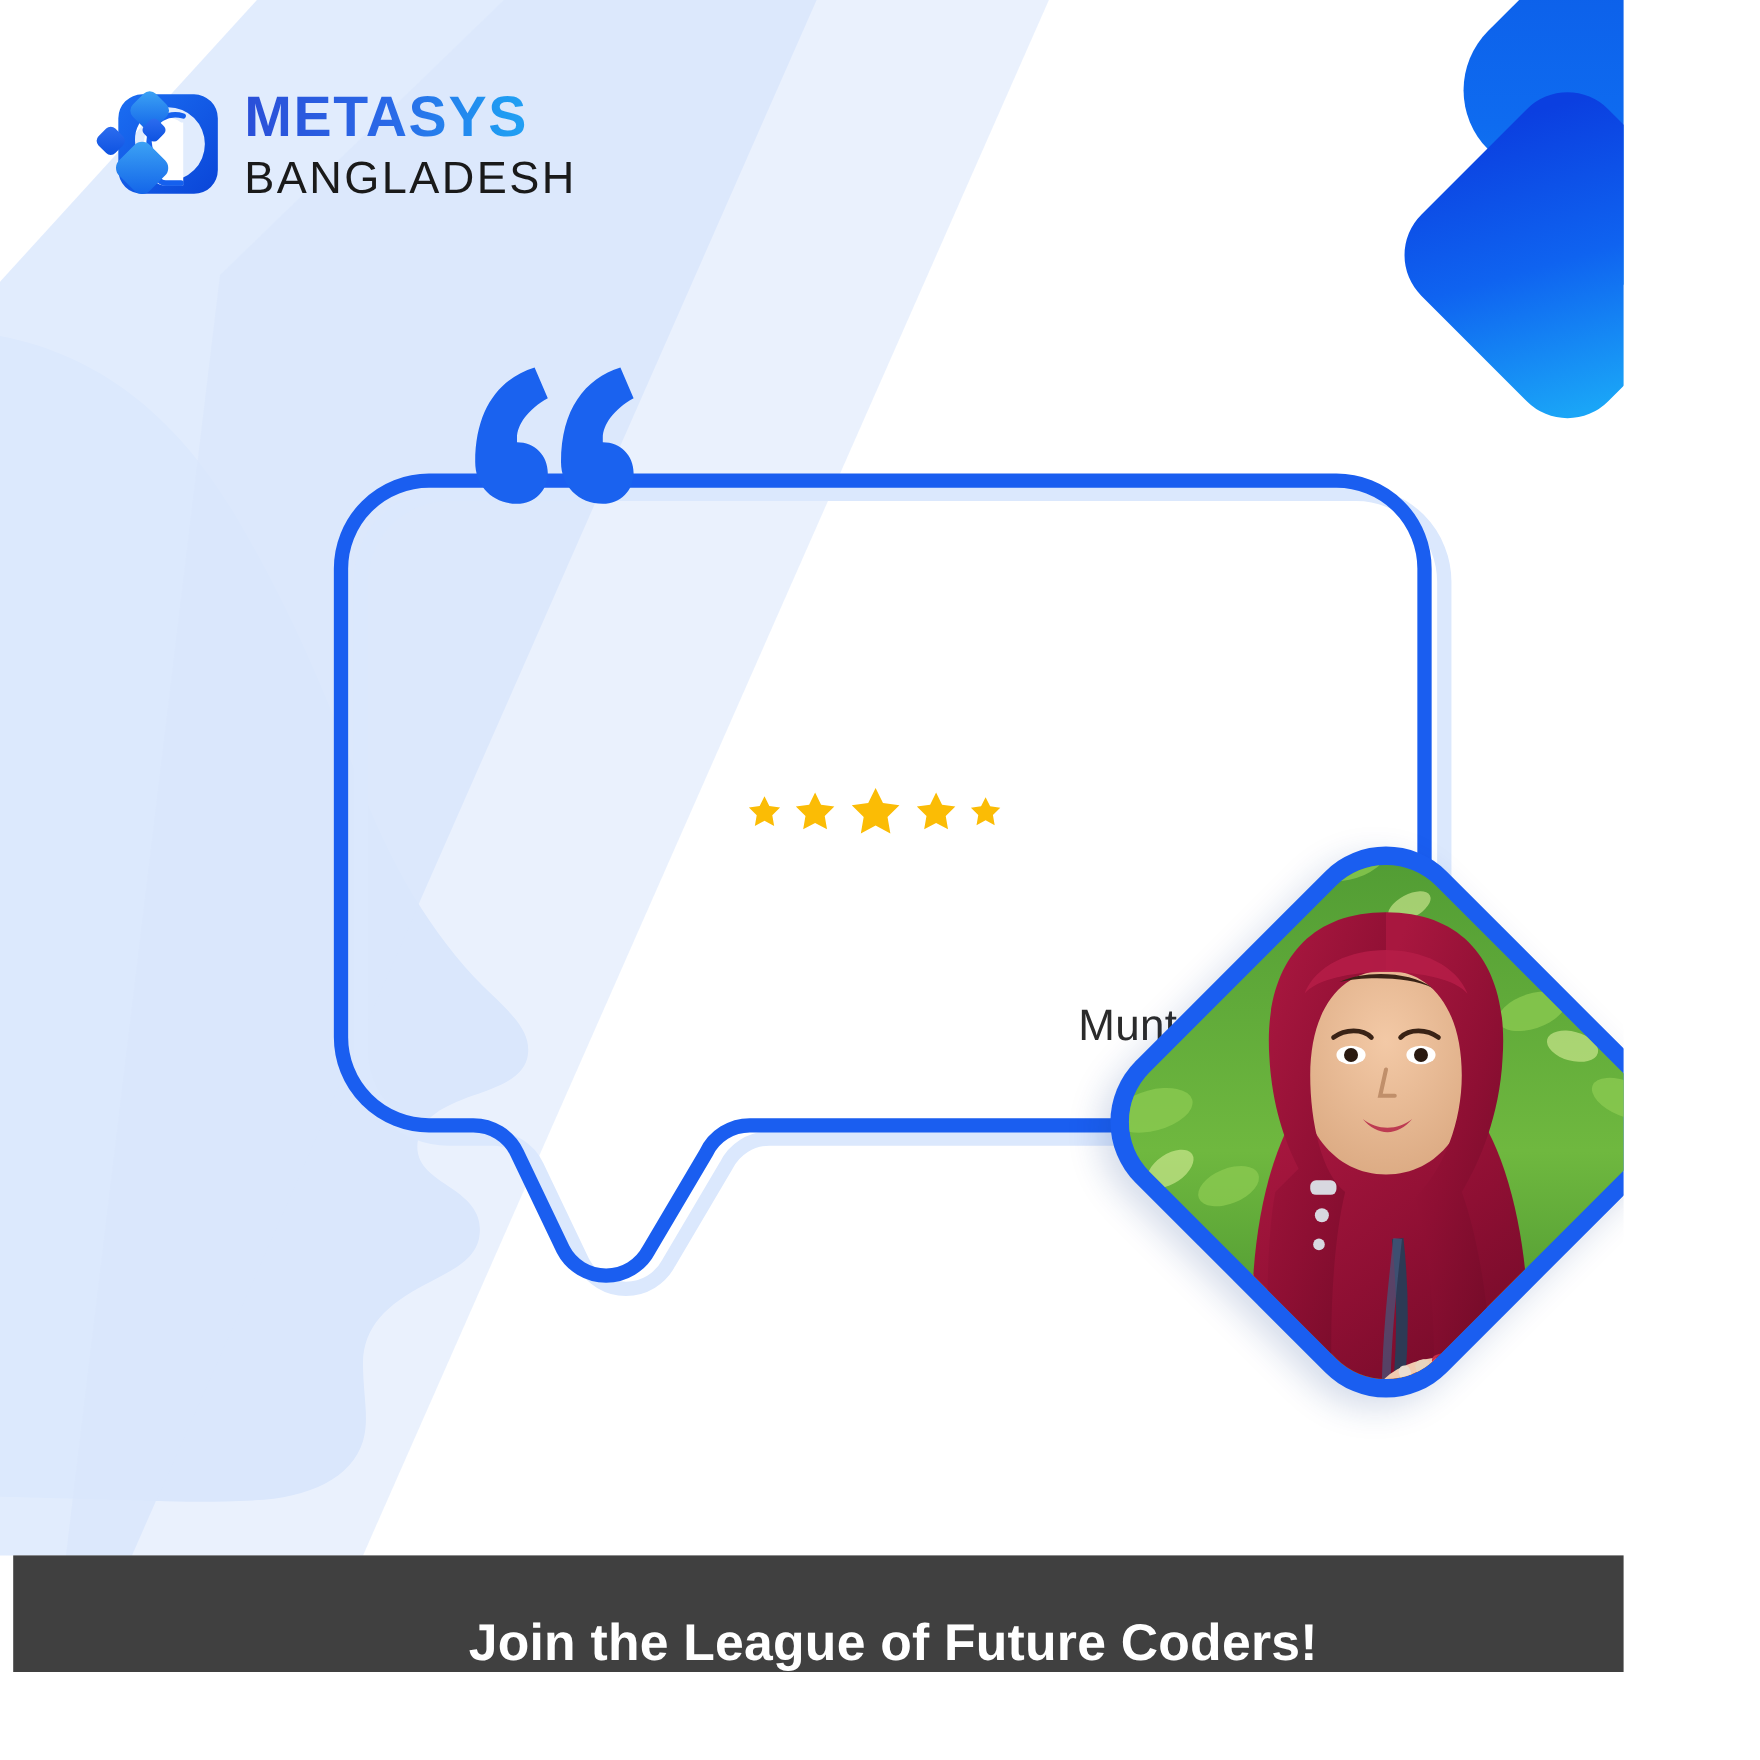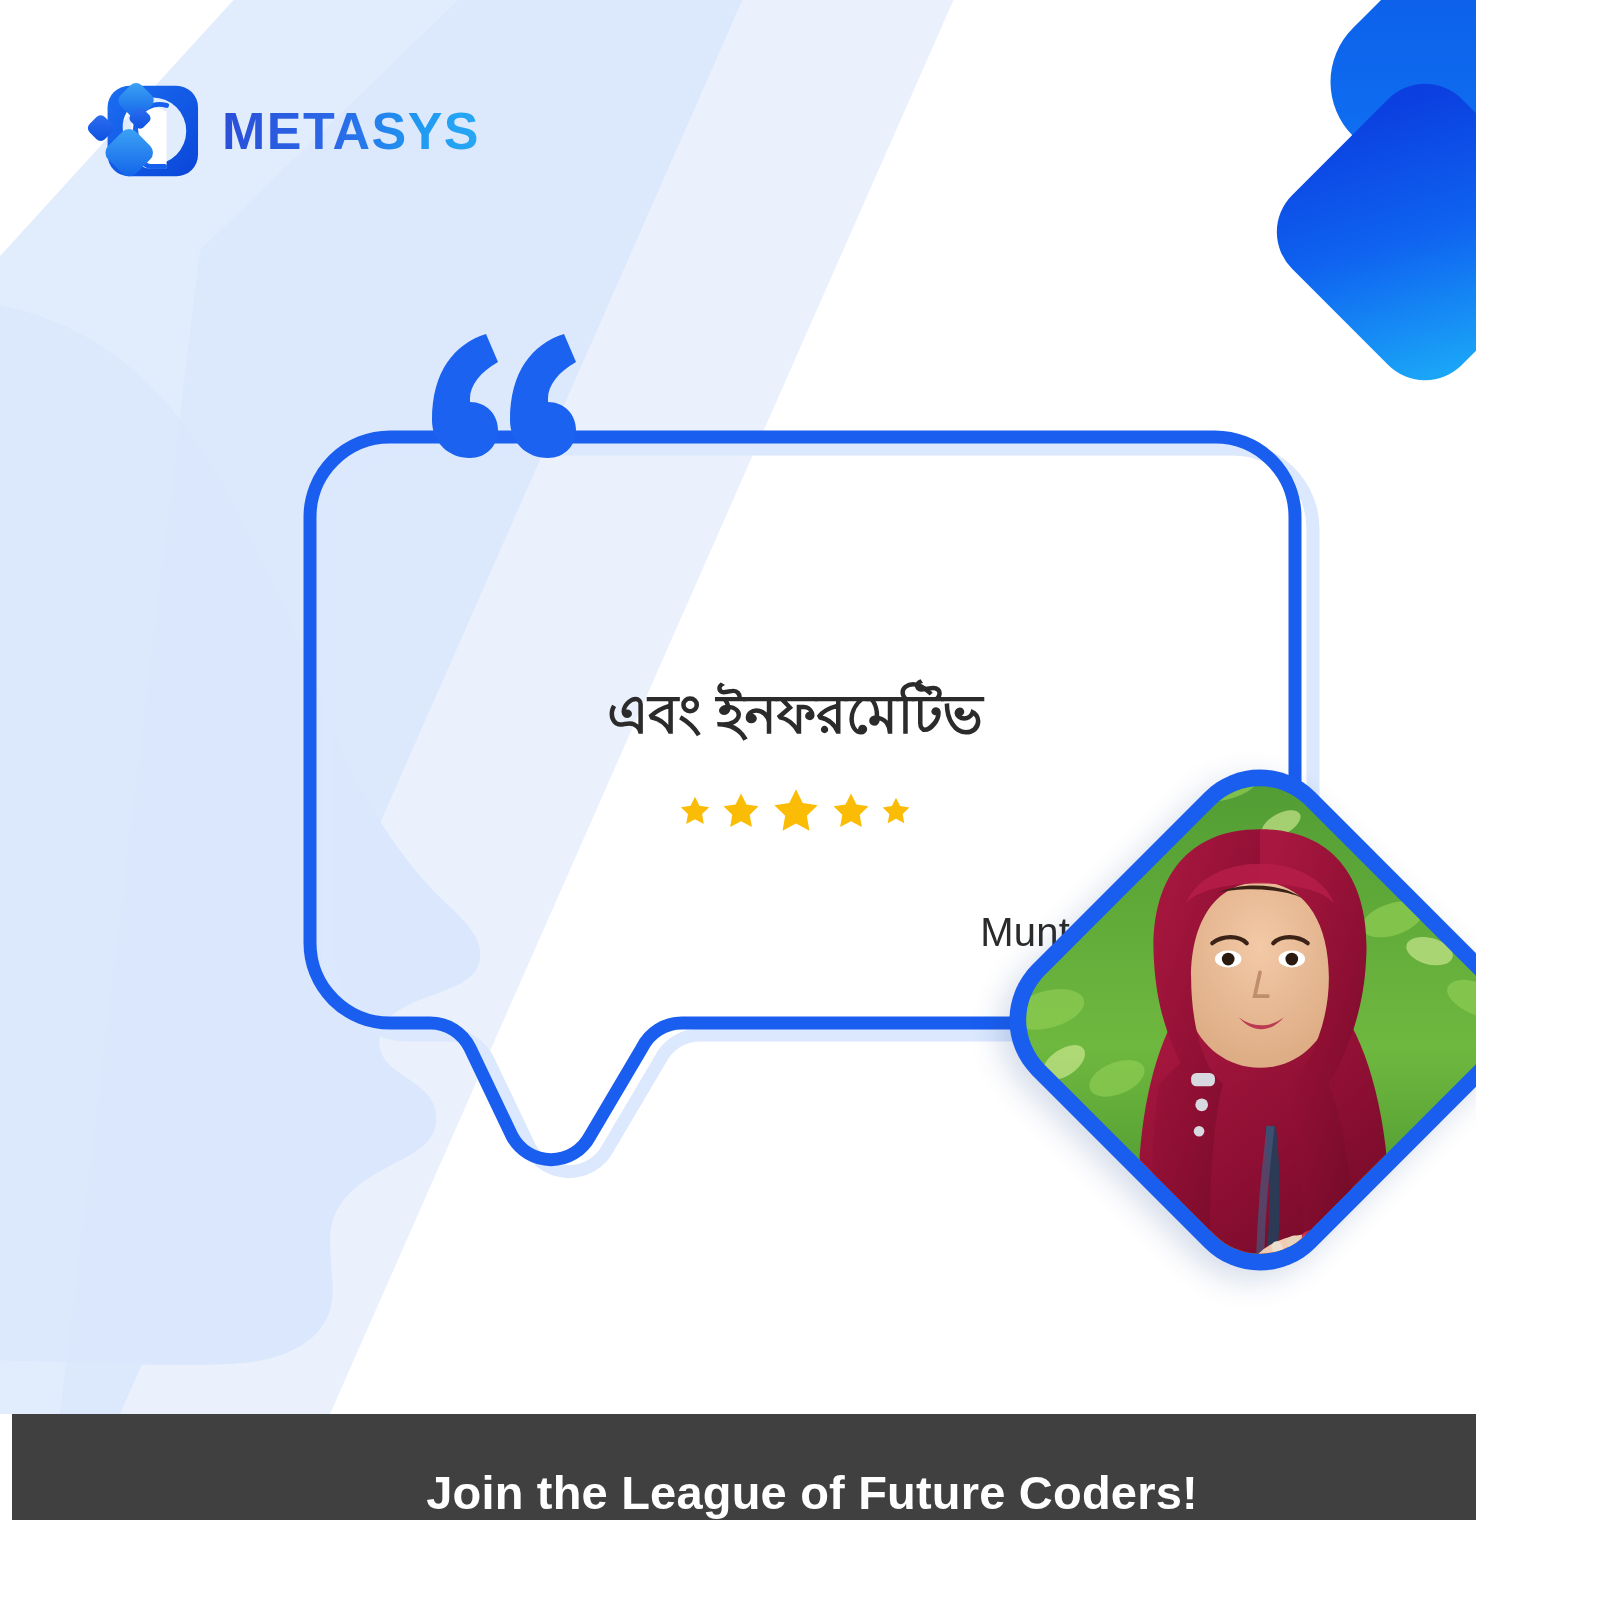--- a/index.html
+++ b/index.html
@@ -243,27 +243,27 @@
       <path d="M86 34 C72 30 58 38 55 52 C53 62 56 68 60 73 L57 79 L63 81 L63 90
                C63 94 66 96 70 96 L84 96" fill="none" stroke="#1560ee" stroke-width="5" stroke-linecap="round" stroke-linejoin="round"></path>
 
       <rect x="40" y="14" width="30" height="30" rx="8" transform="rotate(45 55 29)" fill="url(#lg2)"></rect>
       <rect x="8" y="46" width="22" height="22" rx="6" transform="rotate(45 19 57)" fill="url(#lg1)"></rect>
       <rect x="28" y="62" width="40" height="40" rx="10" transform="rotate(45 48 82)" fill="url(#lg2)"></rect>
       <rect x="50" y="38" width="18" height="18" rx="5" transform="rotate(45 59 47)" fill="url(#lg1)"></rect>
     </svg>
     <div class="wordmark">
       <span class="wm-top">METASYS</span>
+      <span class="wm-bot">BANGLADESH</span>
     </div>
   </div>
 
   <div id="bubble-content">
     <div id="quote-text">
       <br>
-      <span>এবং ইনফরমেটিভ</span>
     </div>
 
     <div id="stars">
       <svg class="star" width="34" height="34" viewBox="0 0 24 24">
           <path d="M12 2l3.1 6.3 6.9 1-5 4.9 1.2 6.9L12 17.8 5.8 21.1 7 14.2l-5-4.9 6.9-1z"></path>
         </svg>
       <svg class="star" width="42" height="42" viewBox="0 0 24 24">
           <path d="M12 2l3.1 6.3 6.9 1-5 4.9 1.2 6.9L12 17.8 5.8 21.1 7 14.2l-5-4.9 6.9-1z"></path>
         </svg>
       <svg class="star" width="52" height="52" viewBox="0 0 24 24">

